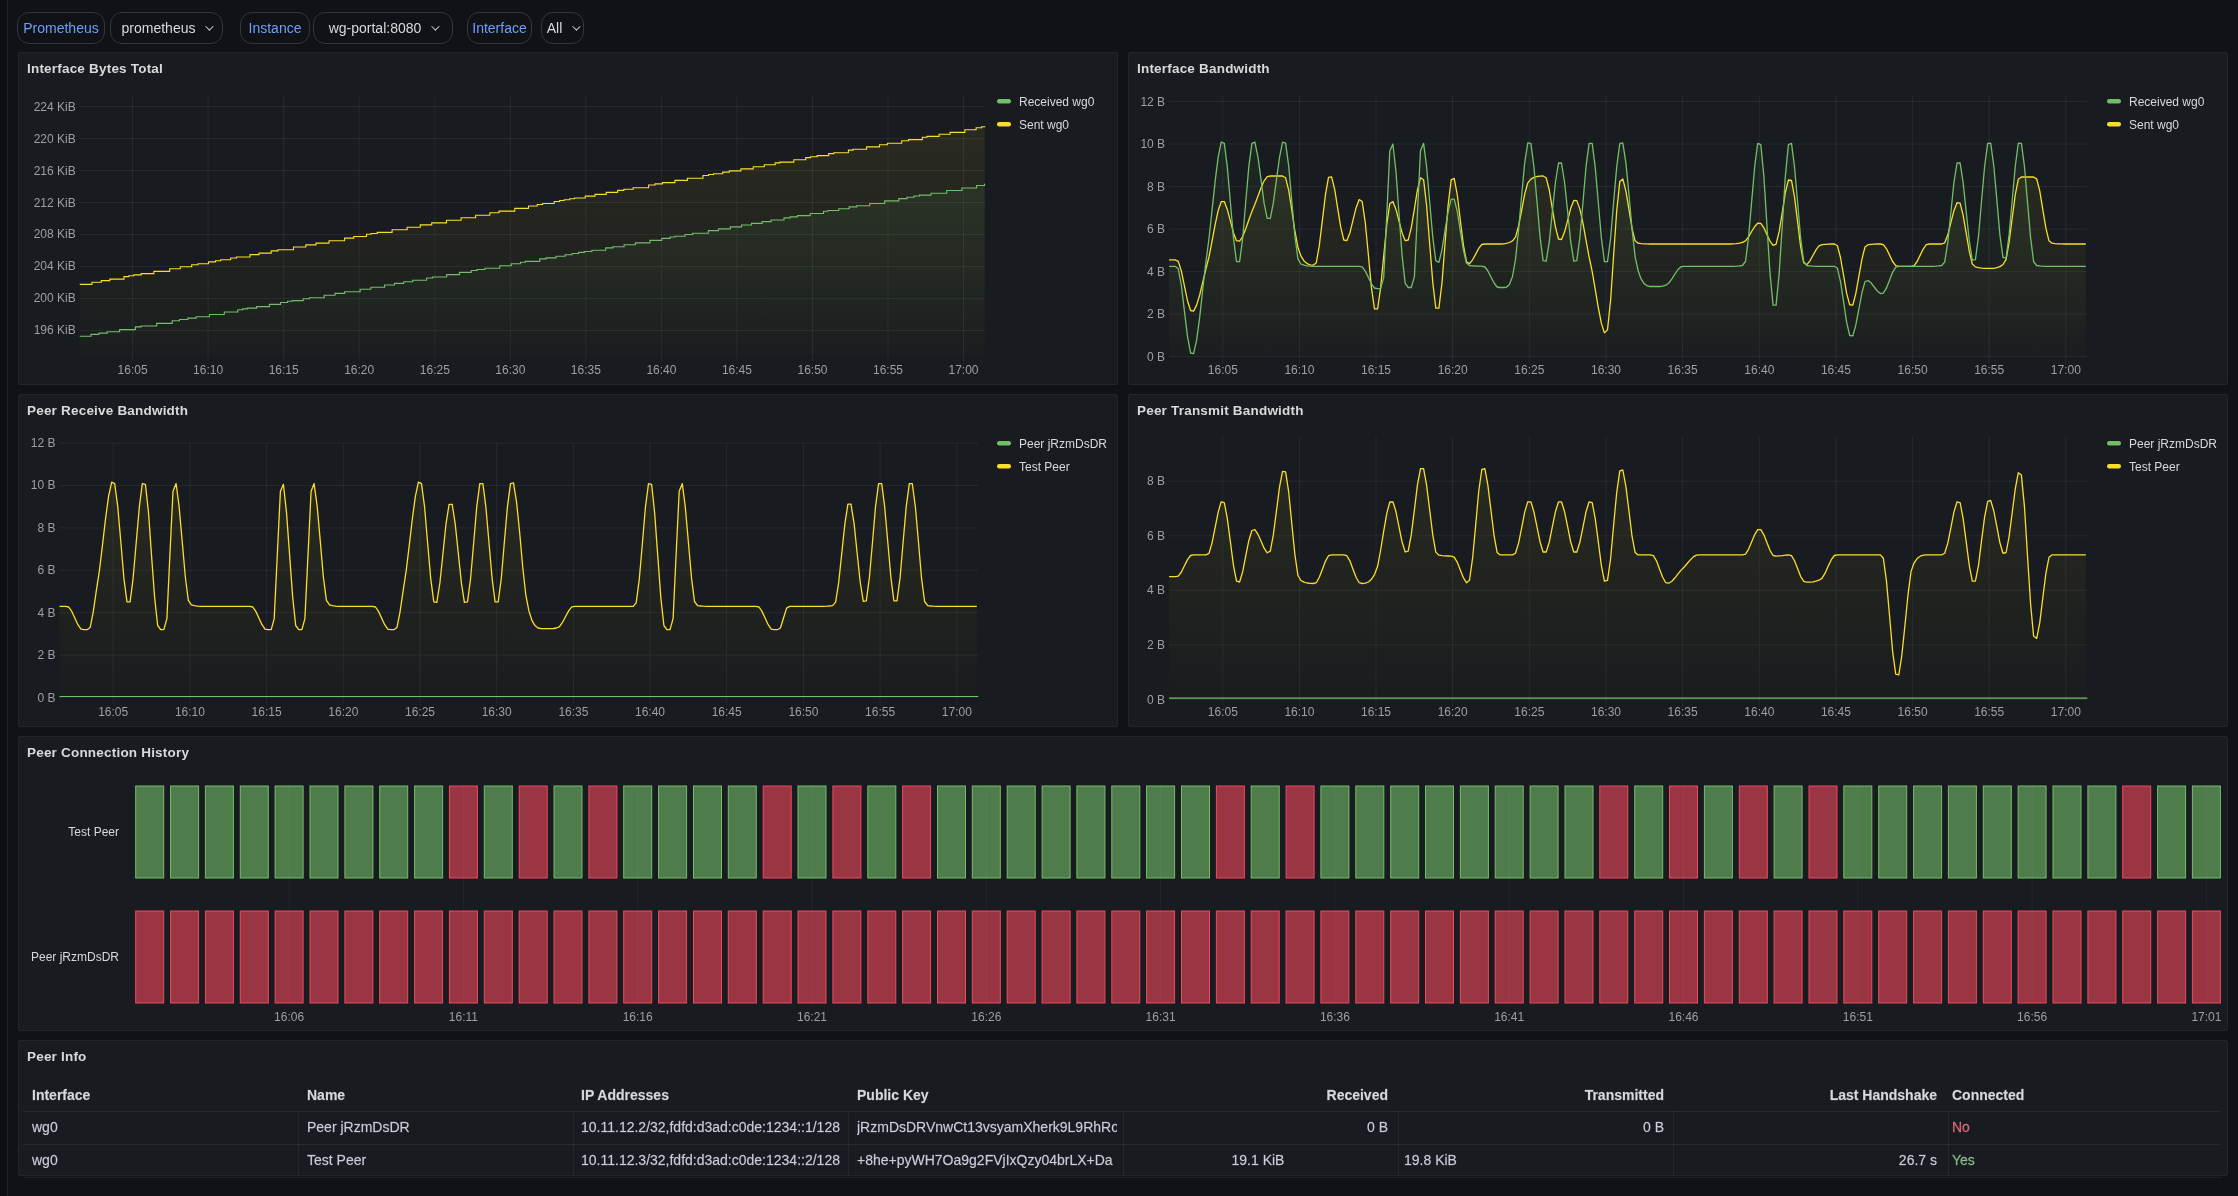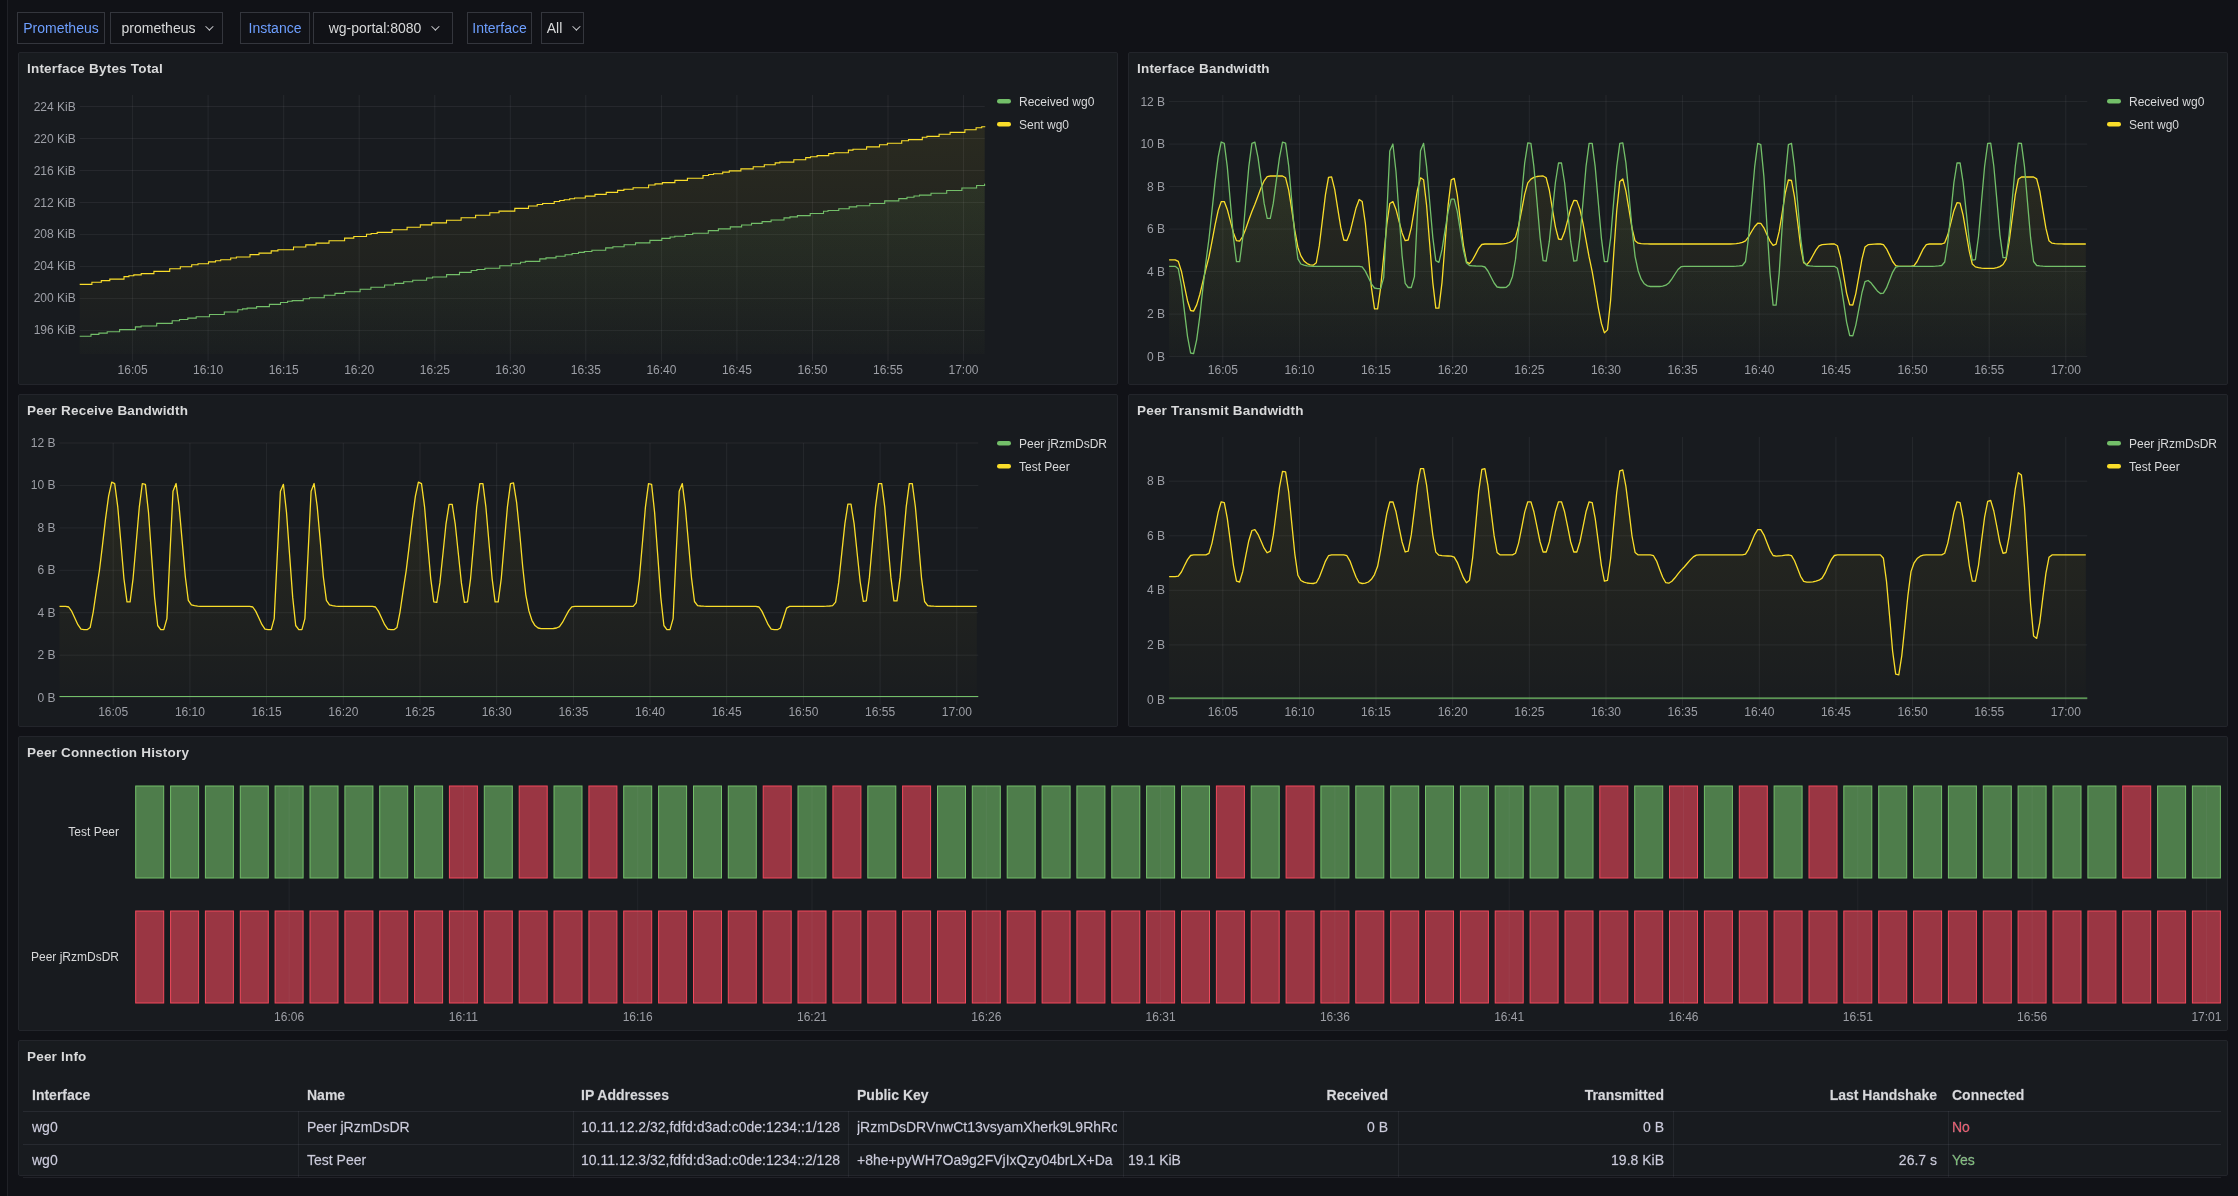--- a/index.html
+++ b/index.html
@@ -1,17 +1,17 @@
 <!DOCTYPE html>
 <html><head><meta charset="utf-8"><style>
 *{box-sizing:border-box;margin:0;padding:0}
 html,body{width:2238px;height:1196px;background:#111217;font-family:"Liberation Sans",sans-serif;overflow:hidden}
 .panel{position:absolute;background:#181b1f;border:1px solid #23252b;border-radius:2px}
 .ptitle{position:absolute;left:8px;top:8px;font-size:13.5px;font-weight:700;color:#d8d9da;line-height:16px;letter-spacing:0.2px}
-.vbox{position:absolute;top:12px;height:32px;border:1px solid #34363d;border-radius:0;font-size:14px;display:flex;align-items:center;justify-content:center;background:#111217}
+.vbox{position:absolute;top:12px;height:32px;border:1px solid #34363d;border-radius:12px;font-size:14px;display:flex;align-items:center;justify-content:center;background:#111217}
 .vlabel{color:#6e9fff;font-weight:500}
 .vvalue{color:#d8d9da}
 .chev{width:6px;height:6px;border-right:1.6px solid #c9cace;border-bottom:1.6px solid #c9cace;transform:rotate(45deg) translateY(-2px);margin-left:10px;display:inline-block}
 .tbl{position:absolute;left:0;top:0;width:100%;height:100%;font-size:14px;color:#ccccdc;-webkit-text-stroke:0.3px rgba(204,204,220,0.55)}
 .thead span{position:absolute;top:46px;font-weight:600;color:#d8d9da}
 .trow{position:absolute;left:0;width:100%;height:33px}
 .trow span{position:absolute;top:8px}
 .trow i{font-style:normal}
 .hline{position:absolute;left:4px;width:2198px;height:1px;background:rgba(204,204,220,0.09)}
 .vline{position:absolute;width:1px;background:rgba(204,204,220,0.07)}
@@ -428,22 +428,22 @@
         <span style="left:1109px;width:260px;text-align:right">0 B</span>
         <span style="left:1385px;width:260px;text-align:right">0 B</span>
         <span style="left:1658px;width:260px;text-align:right"></span>
         <span style="left:1933px;width:260px;text-align:left"><i style="color:#f2495c">No</i></span>
       </div>
       <div class="trow" style="top:103px">
         <span style="left:13px;width:250px;overflow:hidden;white-space:nowrap">wg0</span>
         <span style="left:288px;width:250px;overflow:hidden;white-space:nowrap">Test Peer</span>
         <span style="left:562px;width:261px;overflow:hidden;white-space:nowrap">10.11.12.3/32,fdfd:d3ad:c0de:1234::2/128</span>
         <span style="left:838px;width:260px;overflow:hidden;white-space:nowrap">+8he+pyWH7Oa9g2FVjIxQzy04brLX+Da</span>
-        <span style="left:1109px;width:260px;text-align:left">19.1 KiB</span>
-        <span style="left:1385px;width:260px;text-align:right">19.8 KiB</span>
+        <span style="left:1109px;width:260px;text-align:center">19.1 KiB</span>
+        <span style="left:1385px;width:260px;">19.8 KiB</span>
         <span style="left:1658px;width:260px;text-align:right">26.7 s</span>
         <span style="left:1933px;width:260px;text-align:left"><i style="color:#73bf69">Yes</i></span>
       </div>
       <div class="hline" style="top:70px"></div>
       <div class="hline" style="top:103px"></div>
       <div class="hline" style="top:136px"></div>
       <div class="vline" style="left:279px;top:70px;height:66px"></div>
       <div class="vline" style="left:554px;top:70px;height:66px"></div>
       <div class="vline" style="left:829px;top:70px;height:66px"></div>
       <div class="vline" style="left:1104px;top:70px;height:66px"></div>

